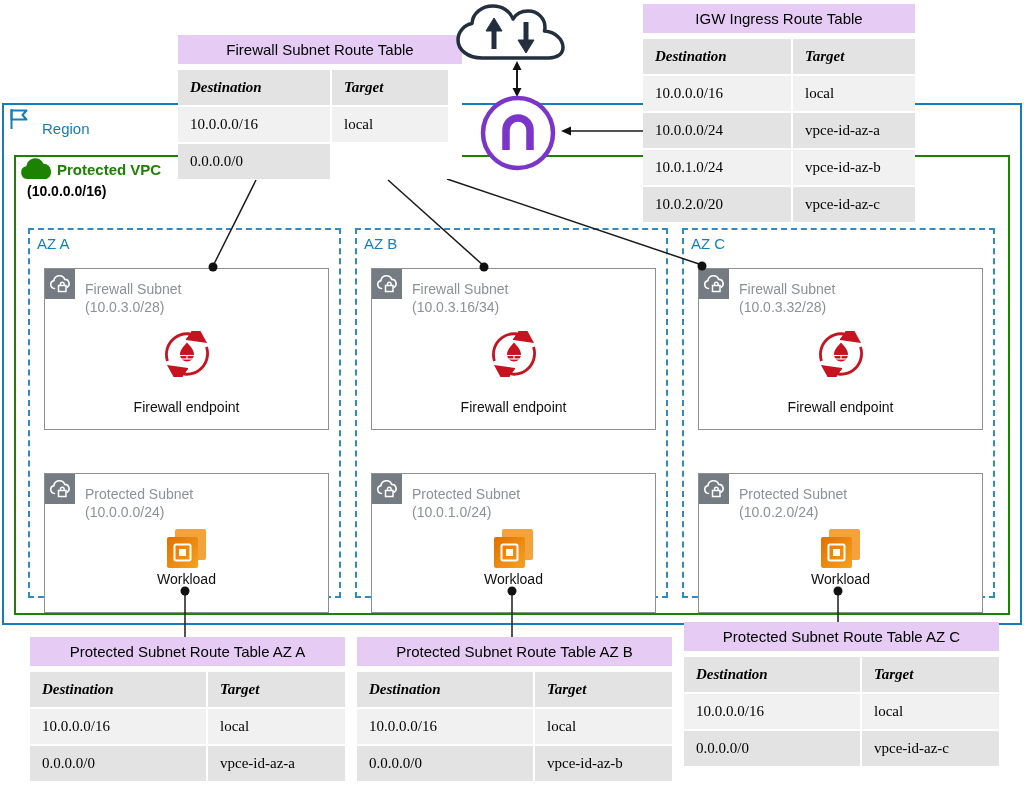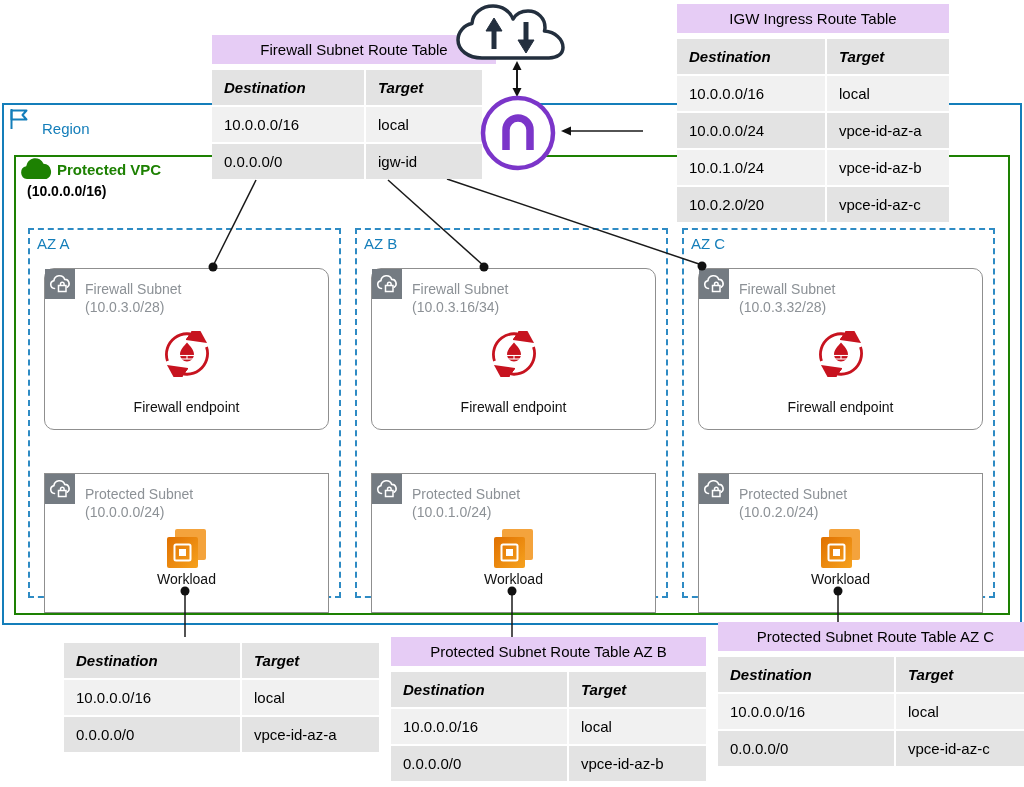--- a/index.html
+++ b/index.html
@@ -15,34 +15,34 @@
              border:2px solid #1D8102; z-index:2; }
   .vpc-cloud { position:absolute; left:19px; top:158px; width:34px; height:24px; z-index:4; }
   .vpc-label { position:absolute; left:57px; top:161px; font-size:15px; font-weight:bold; color:#1D8102; z-index:4; }
   .vpc-cidr  { position:absolute; left:27px; top:183px; font-size:14px; font-weight:bold; color:#000; z-index:4; }
 
   .az-box { position:absolute; top:228px; width:313px; height:370px;
             border:2px dashed #2E8BC4; z-index:3; }
   .az-label { position:absolute; left:7px; top:5px; font-size:15px; color:#147EBA; }
 
   .subnet-box { position:absolute; left:14px; width:285px; background:#fff; border:1px solid #8F8F8F; }
-  .subnet-box.fw { top:38px; height:162px;border-radius:10px; }
+  .subnet-box.fw { top:38px; height:162px; }
   .subnet-box.ps { top:215px; height:140px;margin-top:28px; }
   .subnet-icon { position:absolute; left:0; top:0; width:30px; height:30px; }
   .subnet-head { position:absolute; left:40px; top:11px; font-size:14px; color:#8C9196; line-height:18px; }
   .center-icon { position:absolute; left:50%; transform:translateX(-50%); }
   .fw .center-icon { top:62px; }
   .ps .center-icon { top:54px; }
   .subnet-caption { position:absolute; left:0; right:0; bottom:14px; text-align:center; font-size:14px; color:#111; }
   .ps .subnet-caption { bottom:25px; }
 
-  .rt { position:absolute; font-size:15px; z-index:40;margin-left:34px; }
+  .rt { position:absolute; font-size:15px; z-index:40; }
   .rt-title { background:#E6CCF5; height:29px; display:flex; align-items:center; justify-content:center; color:#000; }
   .rt-grid { display:grid; gap:2px; margin-top:6px; background:#fff; }
-  .rt-cell { height:35px; display:flex; align-items:center; padding:16px 12px; background:#F1F1F1; color:#000; white-space:nowrap; }
+  .rt-cell { height:35px; display:flex; align-items:center; padding:16px 12px; background:#F1F1F1; color:#000; white-space:nowrap;font-family:Liberation Serif, serif; }
   .rt-cell.hdr { font-style:italic; font-weight:600; background:#E3E3E3; }
   .rt-cell.dark { background:#E3E3E3; }
 
   .overlay { position:absolute; left:0; top:0; width:1024px; height:787px; pointer-events:none; z-index:30; }
   .node { position:absolute; z-index:45; }
 </style>
 </head>
 <body>
 
 <div class="canvas">
@@ -256,41 +256,41 @@
   </svg>
 
   <div class="rt" style="left:178px; top:35px; width:284px">
     <div class="rt-title">Firewall Subnet Route Table</div>
     <div class="rt-grid" style="grid-template-columns:152px 116px">
       <div class="rt-cell hdr">Destination</div>
       <div class="rt-cell hdr">Target</div>
       <div class="rt-cell">10.0.0.0/16</div>
       <div class="rt-cell">local</div>
       <div class="rt-cell dark">0.0.0.0/0</div>
-      <div class="rt-cell dark">igw-id</div>
     </div>
   </div>
 
   <div class="rt" style="left:643px; top:4px; width:272px">
     <div class="rt-title">IGW Ingress Route Table</div>
     <div class="rt-grid" style="grid-template-columns:148px 122px">
       <div class="rt-cell hdr">Destination</div>
       <div class="rt-cell hdr">Target</div>
       <div class="rt-cell">10.0.0.0/16</div>
       <div class="rt-cell">local</div>
       <div class="rt-cell dark">10.0.0.0/24</div>
       <div class="rt-cell dark">vpce-id-az-a</div>
       <div class="rt-cell">10.0.1.0/24</div>
       <div class="rt-cell">vpce-id-az-b</div>
       <div class="rt-cell dark">10.0.2.0/20</div>
       <div class="rt-cell dark">vpce-id-az-c</div>
     </div>
   </div>
 
   <div class="rt" style="left:30px; top:637px; width:315px">
+    <div class="rt-title">Protected Subnet Route Table AZ A</div>
     <div class="rt-grid" style="grid-template-columns:176px 137px">
       <div class="rt-cell hdr">Destination</div>
       <div class="rt-cell hdr">Target</div>
       <div class="rt-cell">10.0.0.0/16</div>
       <div class="rt-cell">local</div>
       <div class="rt-cell dark">0.0.0.0/0</div>
       <div class="rt-cell dark">vpce-id-az-a</div>
     </div>
   </div>
 

